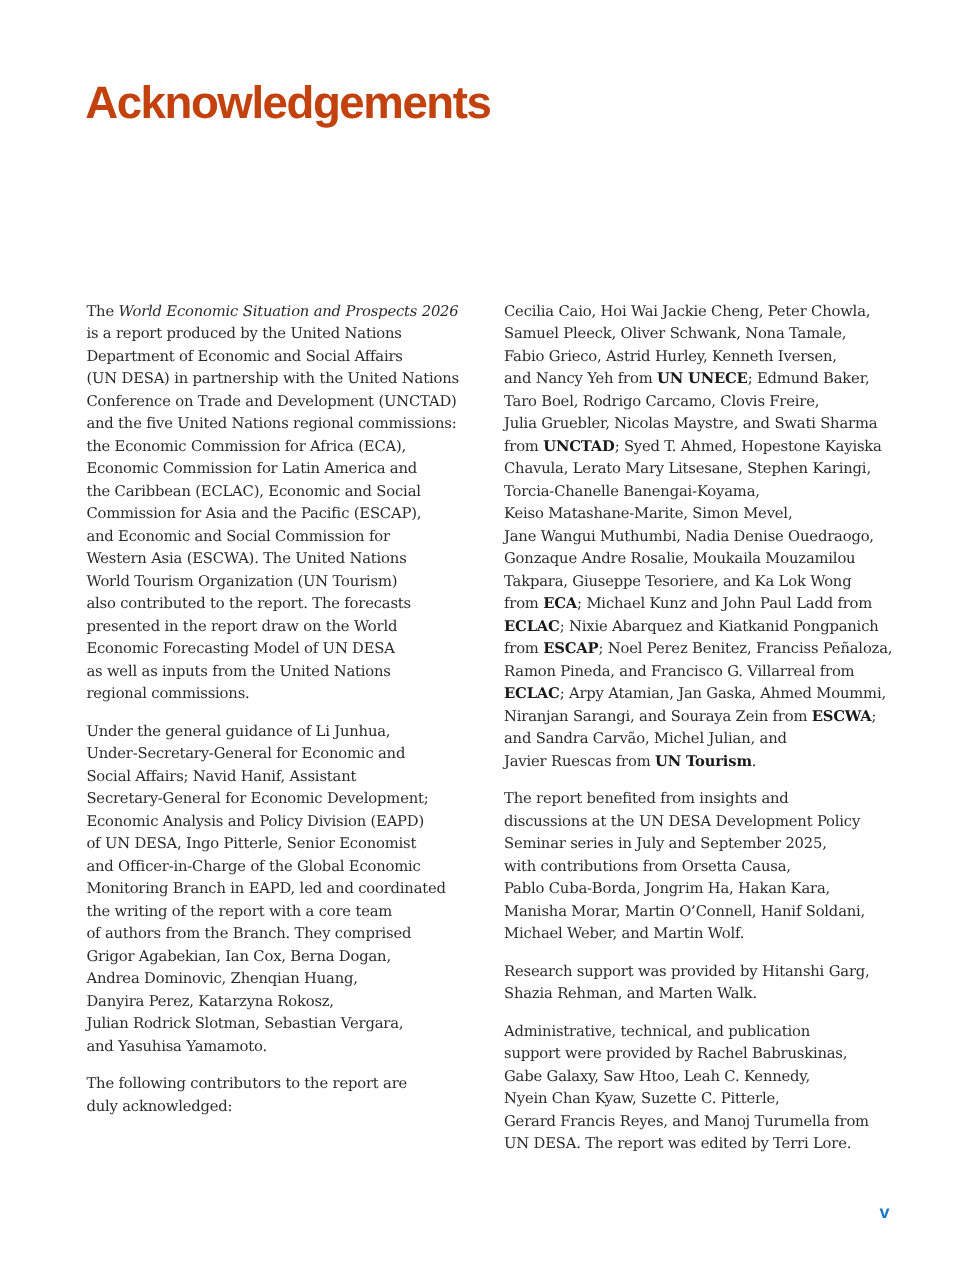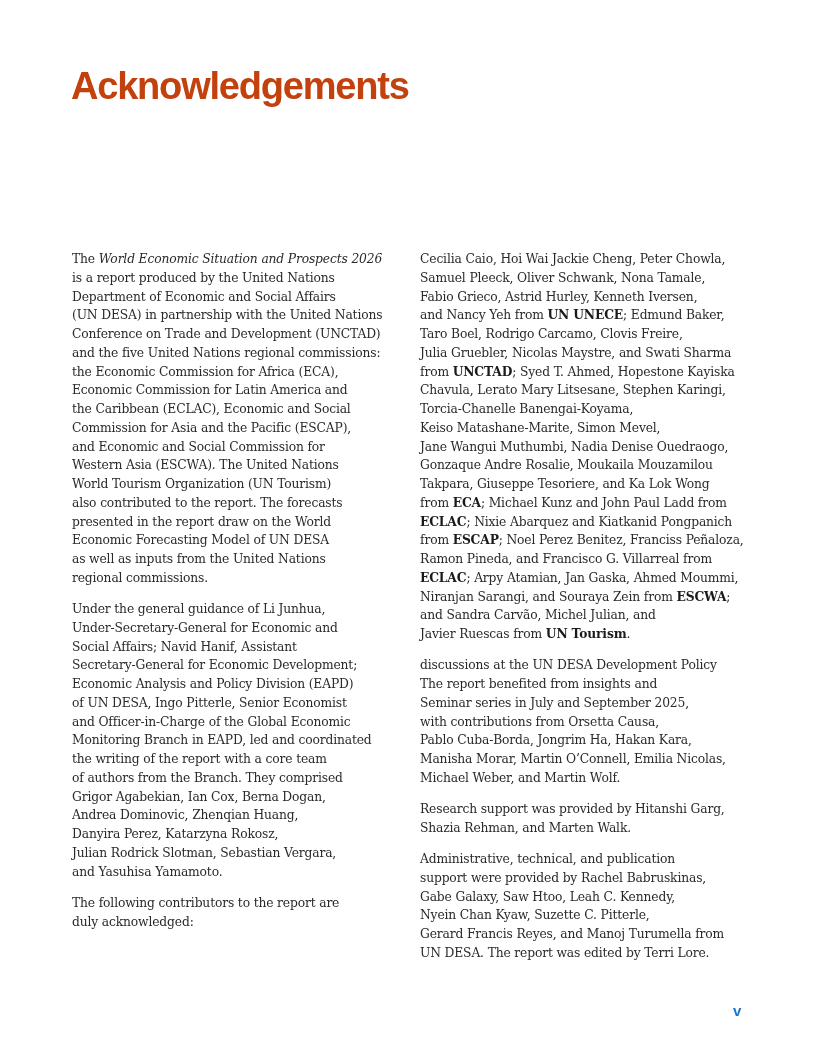--- a/index.html
+++ b/index.html
@@ -94,26 +94,26 @@
       <span class="line"><span>from </span><b>ECA</b><span>; Michael Kunz and John Paul Ladd from</span></span>
       <span class="line"><b>ECLAC</b><span>; Nixie Abarquez and Kiatkanid Pongpanich</span></span>
       <span class="line"><span>from </span><b>ESCAP</b><span>; Noel Perez Benitez, Franciss Peñaloza,</span></span>
       <span class="line"><span>Ramon Pineda, and Francisco G. Villarreal from</span></span>
       <span class="line"><b>ECLAC</b><span>; Arpy Atamian, Jan Gaska, Ahmed Moummi,</span></span>
       <span class="line"><span>Niranjan Sarangi, and Souraya Zein from </span><b>ESCWA</b><span>;</span></span>
       <span class="line"><span>and Sandra Carvão, Michel Julian, and</span></span>
       <span class="line"><span>Javier Ruescas from </span><b>UN Tourism</b><span>.</span></span>
     </p>
     <p class="para">
+      <span class="line"><span>The report benefited from insights and</span></span>
       <span class="line"><span>discussions at the UN DESA Development Policy</span></span>
-      <span class="line"><span>The report benefited from insights and</span></span>
       <span class="line"><span>Seminar series in July and September 2025,</span></span>
       <span class="line"><span>with contributions from Orsetta Causa,</span></span>
       <span class="line"><span>Pablo Cuba-Borda, Jongrim Ha, Hakan Kara,</span></span>
-      <span class="line"><span>Manisha Morar, Martin O’Connell, Emilia Nicolas,</span></span>
+      <span class="line"><span>Manisha Morar, Martin O’Connell, Hanif Soldani,</span></span>
       <span class="line"><span>Michael Weber, and Martin Wolf.</span></span>
     </p>
     <p class="para">
       <span class="line"><span>Research support was provided by Hitanshi Garg,</span></span>
       <span class="line"><span>Shazia Rehman, and Marten Walk.</span></span>
     </p>
     <p class="para">
       <span class="line"><span>Administrative, technical, and publication</span></span>
       <span class="line"><span>support were provided by Rachel Babruskinas,</span></span>
       <span class="line"><span>Gabe Galaxy, Saw Htoo, Leah C. Kennedy,</span></span>

